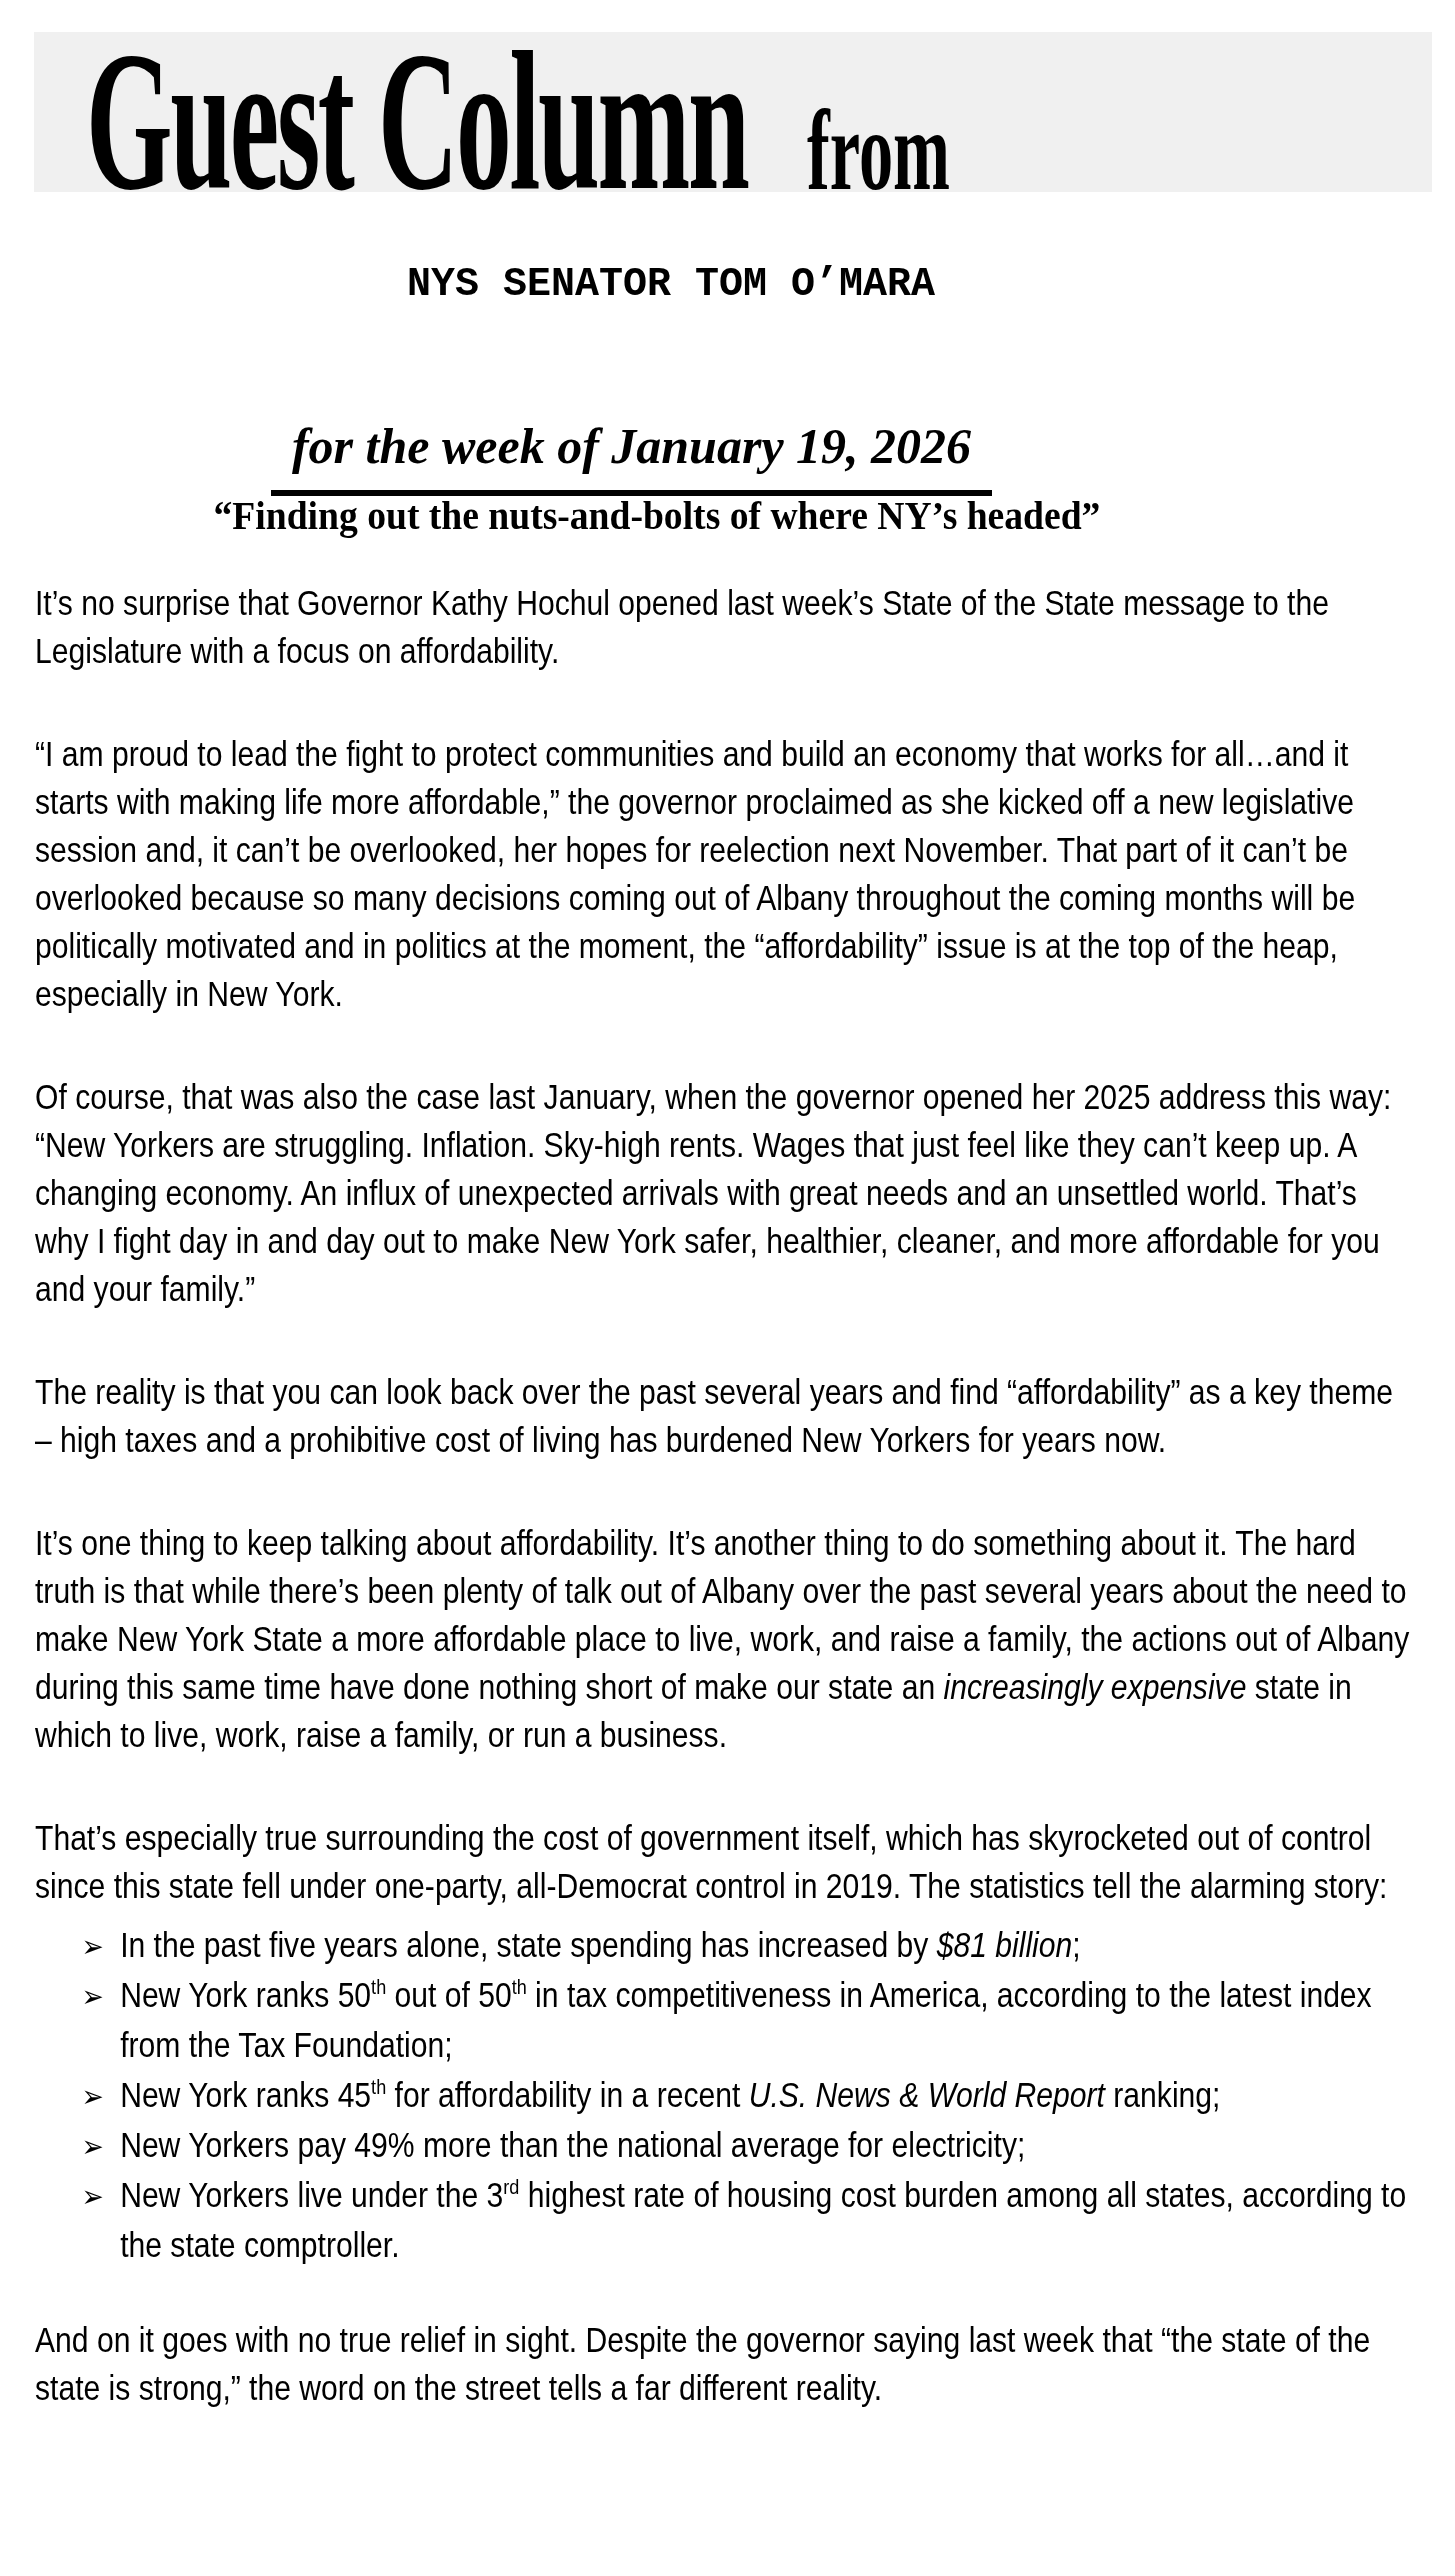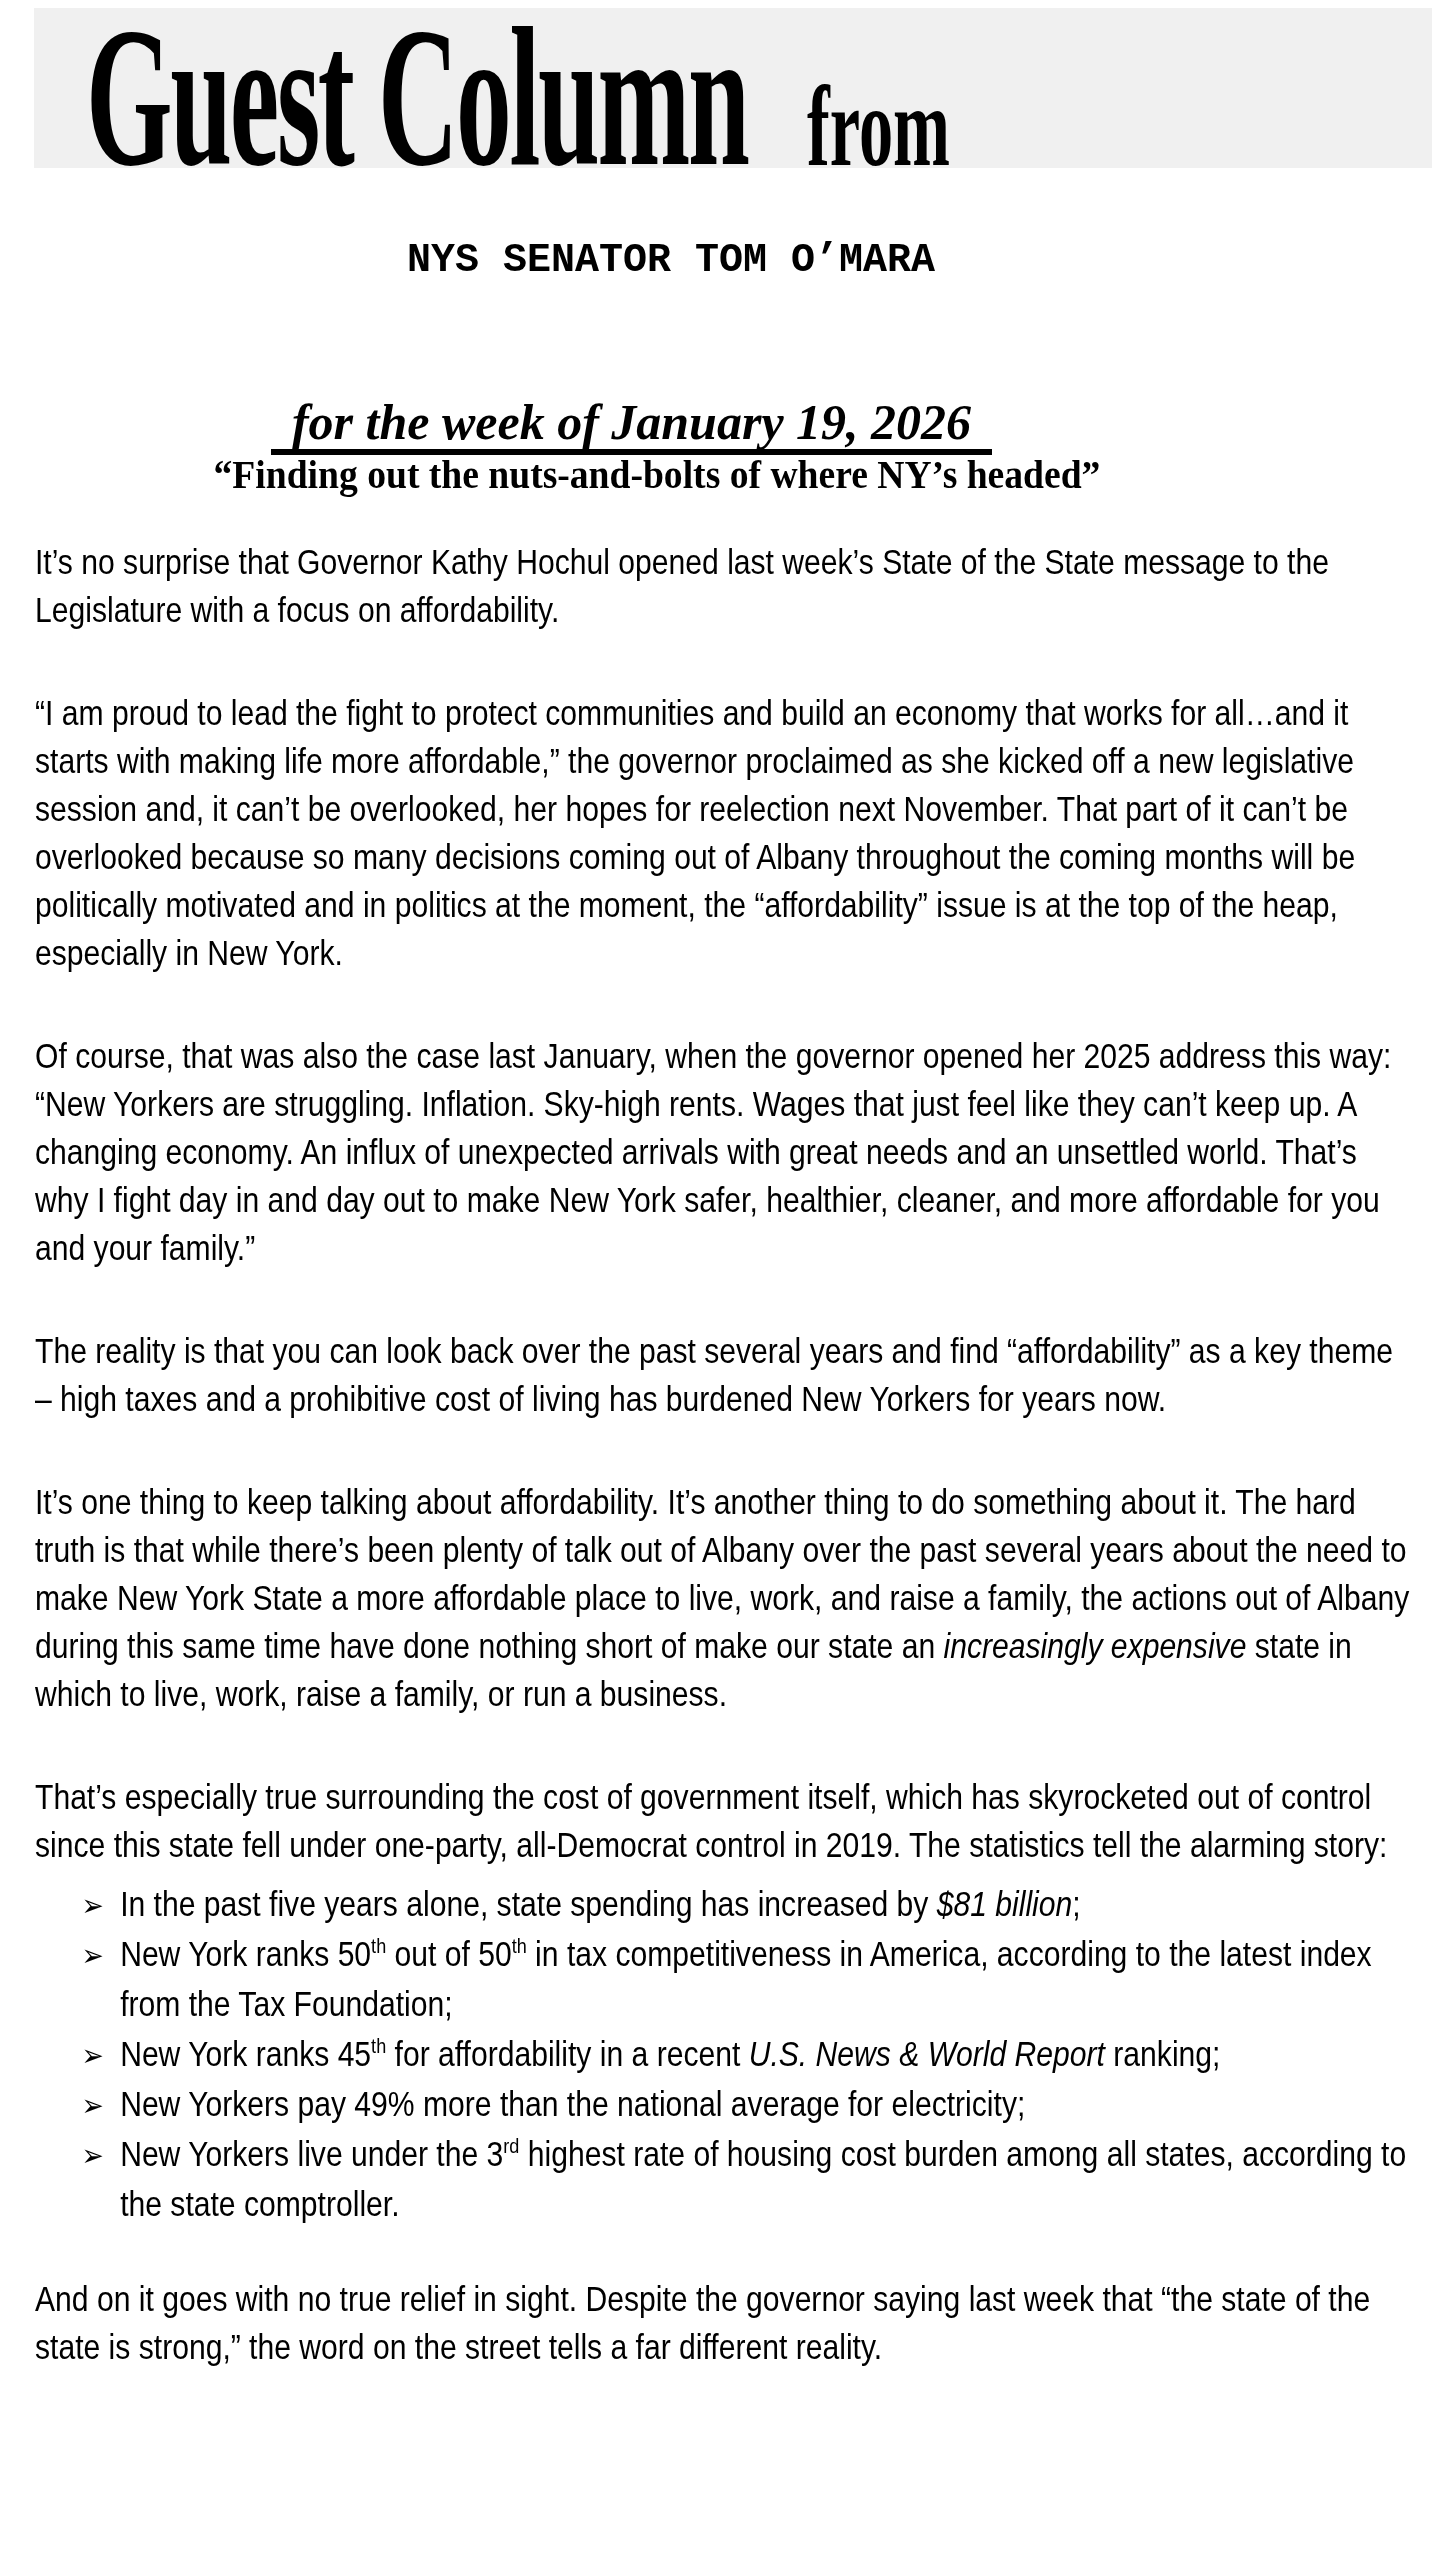--- a/index.html
+++ b/index.html
@@ -9,21 +9,21 @@
     height: 2576px;
     background: #ffffff;
     overflow: hidden;
     color: #000;
     font-family: "Liberation Sans", sans-serif;
   }
 
   
   .banner {
     position: relative;
-    margin: 8px 0 0 34px;
+    margin: 32px 0 0 34px;
     width: 1398px;
     height: 160px;
     background: #f0f0f0;
   }
   .guest-title {
     position: absolute;
     left: 52px;
     top: -10px;
     font-family: "Liberation Serif", serif;
     font-weight: bold;
@@ -65,21 +65,21 @@
     font-family: "Liberation Serif", serif;
     font-weight: bold;
     font-style: italic;
     font-size: 50px;
     line-height: 50px;
     white-space: nowrap;
   }
   .column-date .underline {
     display: inline-block;
     border-bottom: 6.4px solid #000;
-    padding: 0 21px 2px 21px;
+    padding: 0 21px 19px 21px;
   }
   .column-headline {
     margin-top: 0px;
     width: 1314px;
     text-align: center;
     font-family: "Liberation Serif", serif;
     font-weight: bold;
     font-size: 40px;
     line-height: 40px;
     transform: scaleX(0.94);

